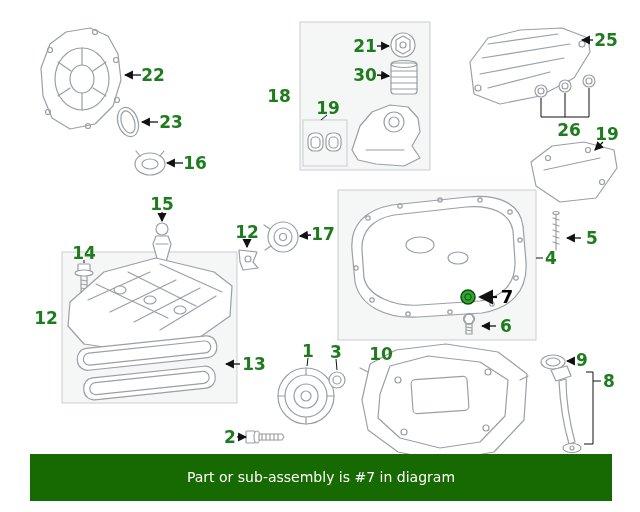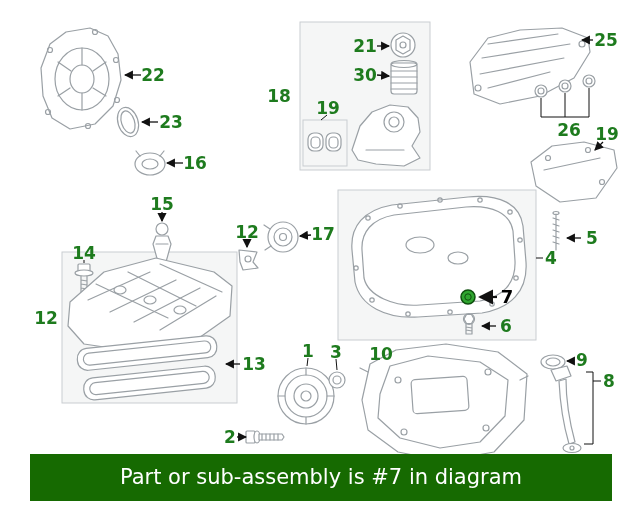--- a/index.html
+++ b/index.html
@@ -16,21 +16,21 @@
   .hl   { fill:var(--highlight-green,#2fa52f); stroke:#0d4f0d; stroke-width:1.5; }
   .hlin { fill:none; stroke:#0d4f0d; stroke-width:1; }
 
   .lbl { position:absolute; transform:translate(-50%,-50%); font-size:17px; font-weight:600;
          color:var(--label-green,#1e7b1e); line-height:1; cursor:pointer; user-select:none;text-align:center; }
   .lbl.hot { color:var(--highlight-label,#000); font-weight:700; font-size:18px; }
 
   .banner { position:absolute; left:30px; top:454px; width:582px; height:47px;
             background:var(--banner-bg,#166a01); color:var(--banner-text,#fff);
             display:flex; flex-direction:column; align-items:center; justify-content:center;
-            gap:2px; font-size:21px; line-height:1.25; }
+            gap:2px; font-size:14px; line-height:1.25; }
 </style>
 </head>
 <body>
 
 <div class="stage">
 
   <svg class="art" width="640" height="512" viewBox="0 0 640 512">
     <defs>
       <marker id="ah" viewBox="0 0 8 8" refX="7" refY="4" markerWidth="7" markerHeight="7" orient="auto">
         <path d="M0,0 L8,4 L0,8 Z" fill="#111"></path>

